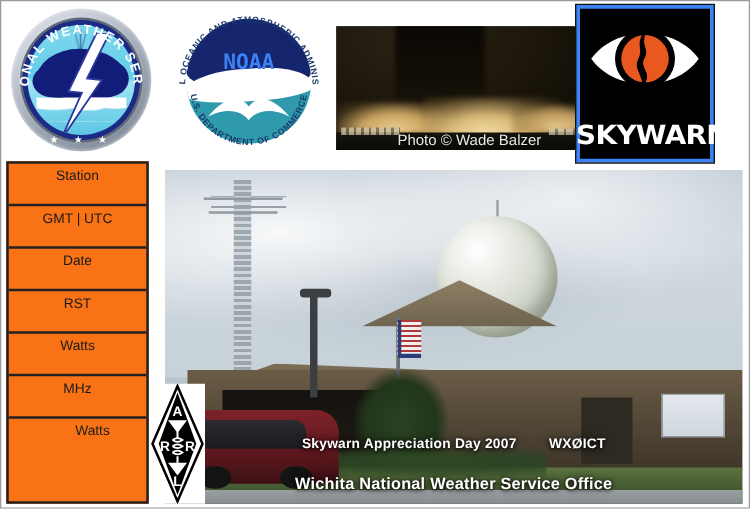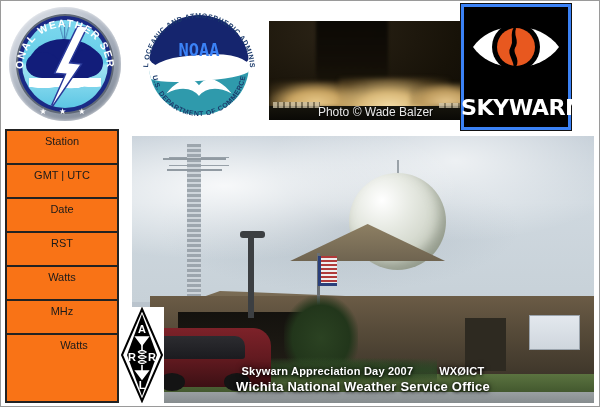--- a/index.html
+++ b/index.html
@@ -325,21 +325,21 @@
   .caption {
     position:absolute; left:131px; bottom:12px; width:462px;
     text-align:center; color:#ffffff; pointer-events:none;
   }
   .cap-line1 {
     font-size:11px; font-weight:600; letter-spacing:.2px;
     text-shadow: 0 1px 3px rgba(0,0,0,.95), 0 0 6px rgba(0,0,0,.8);
   }
   .cap-call { margin-left:26px; }
   .cap-line2 {
-    font-size:13px; font-weight:600; letter-spacing:.2px; margin-top:2px;
+    font-size:13px; font-weight:600; letter-spacing:.2px; margin-top:18px;
     text-shadow: 0 1px 3px rgba(0,0,0,.95), 0 0 6px rgba(0,0,0,.8);
   }
 </style>
 </head>
 <body>
 
 <div class="qsl-card">
 
   <div class="nws-logo">
     <div class="nws-ring"></div>

